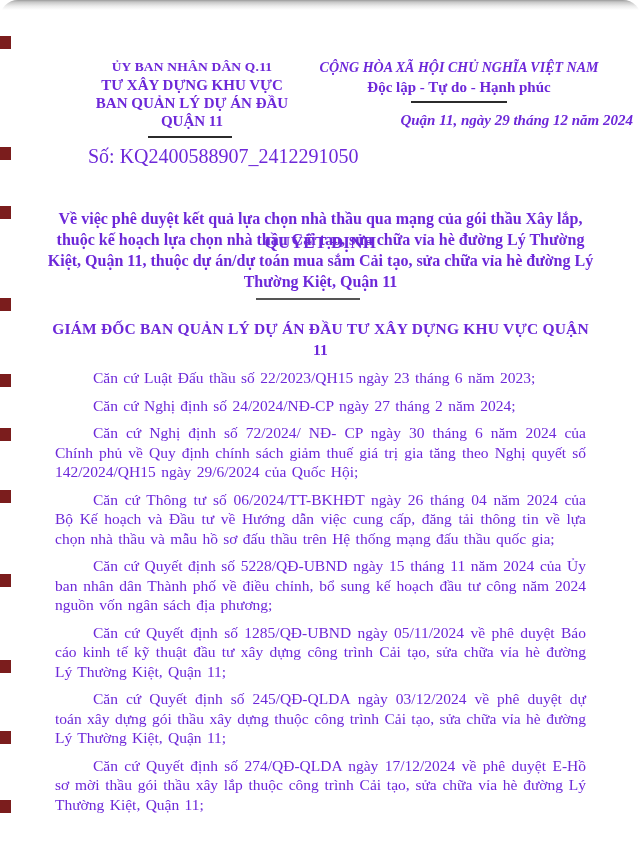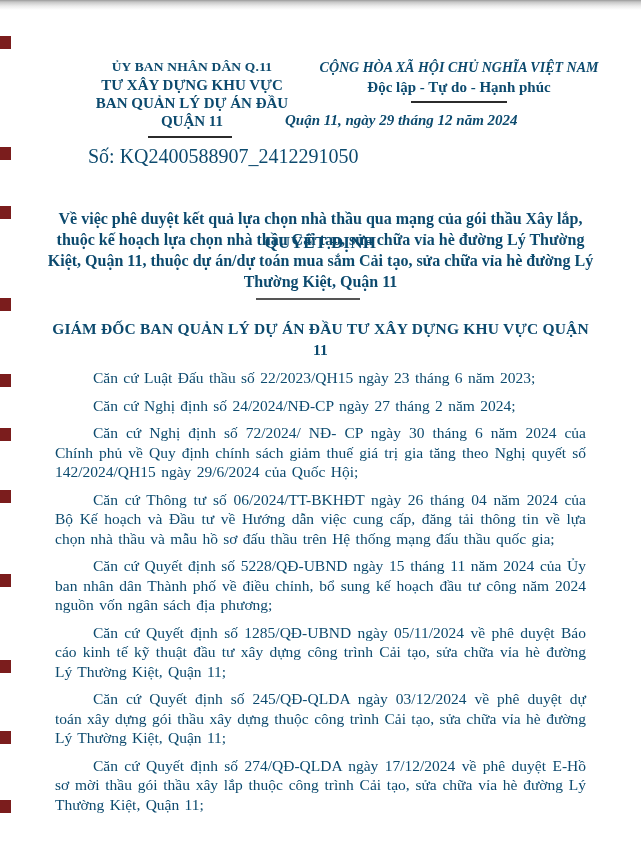--- a/index.html
+++ b/index.html
@@ -2,21 +2,22 @@
 <html lang="vi"><head>
 <meta charset="utf-8">
 <style>
   html,body{margin:0;padding:0;background:#ffffff;}
   .page{
     position:relative;
     width:641px;height:851px;
     background:#ffffff;
     overflow:hidden;
     font-family:"Liberation Serif","DejaVu Serif",serif;
-    color:#0c4a6e;
+    color:#6d28d9;
+    border-radius:18px;
   }
   .top-shadow{
     position:absolute;top:0;left:0;width:641px;height:10px;
     background:linear-gradient(to bottom,#9a9a9a 0px,#c6c6c6 2px,#ebebeb 6px,#ffffff 10px);
   }
   .edge-mark{
     position:absolute;left:0;width:11px;height:13px;
   }
   
   .hdr-left{
@@ -38,21 +39,21 @@
     text-align:center;
   }
   .hdr-right .national{font-size:14px;font-weight:bold;line-height:19px;font-style:italic;}
   .hdr-right .motto{font-size:15px;font-weight:bold;line-height:20px;}
   .hdr-right-rule{
     position:absolute;left:411px;top:101px;width:96px;height:0;
     border-top:2px solid #2b2b2b;
   }
   .dateline{
     position:absolute;left:285px;top:112px;width:348px;
-    text-align:left;font-size:15px;font-weight:bold;font-style:italic;
+    text-align:right;font-size:15px;font-weight:bold;font-style:italic;
   }
   
   .doc-title{
     position:absolute;left:0;top:185px;width:641px;
     text-align:center;font-size:17px;font-weight:bold;letter-spacing:.3px;margin-top:48px;
   }
   .doc-subject{
     position:absolute;left:46px;top:208px;width:549px;
     text-align:center;font-size:16px;font-weight:bold;line-height:21px;
   }

